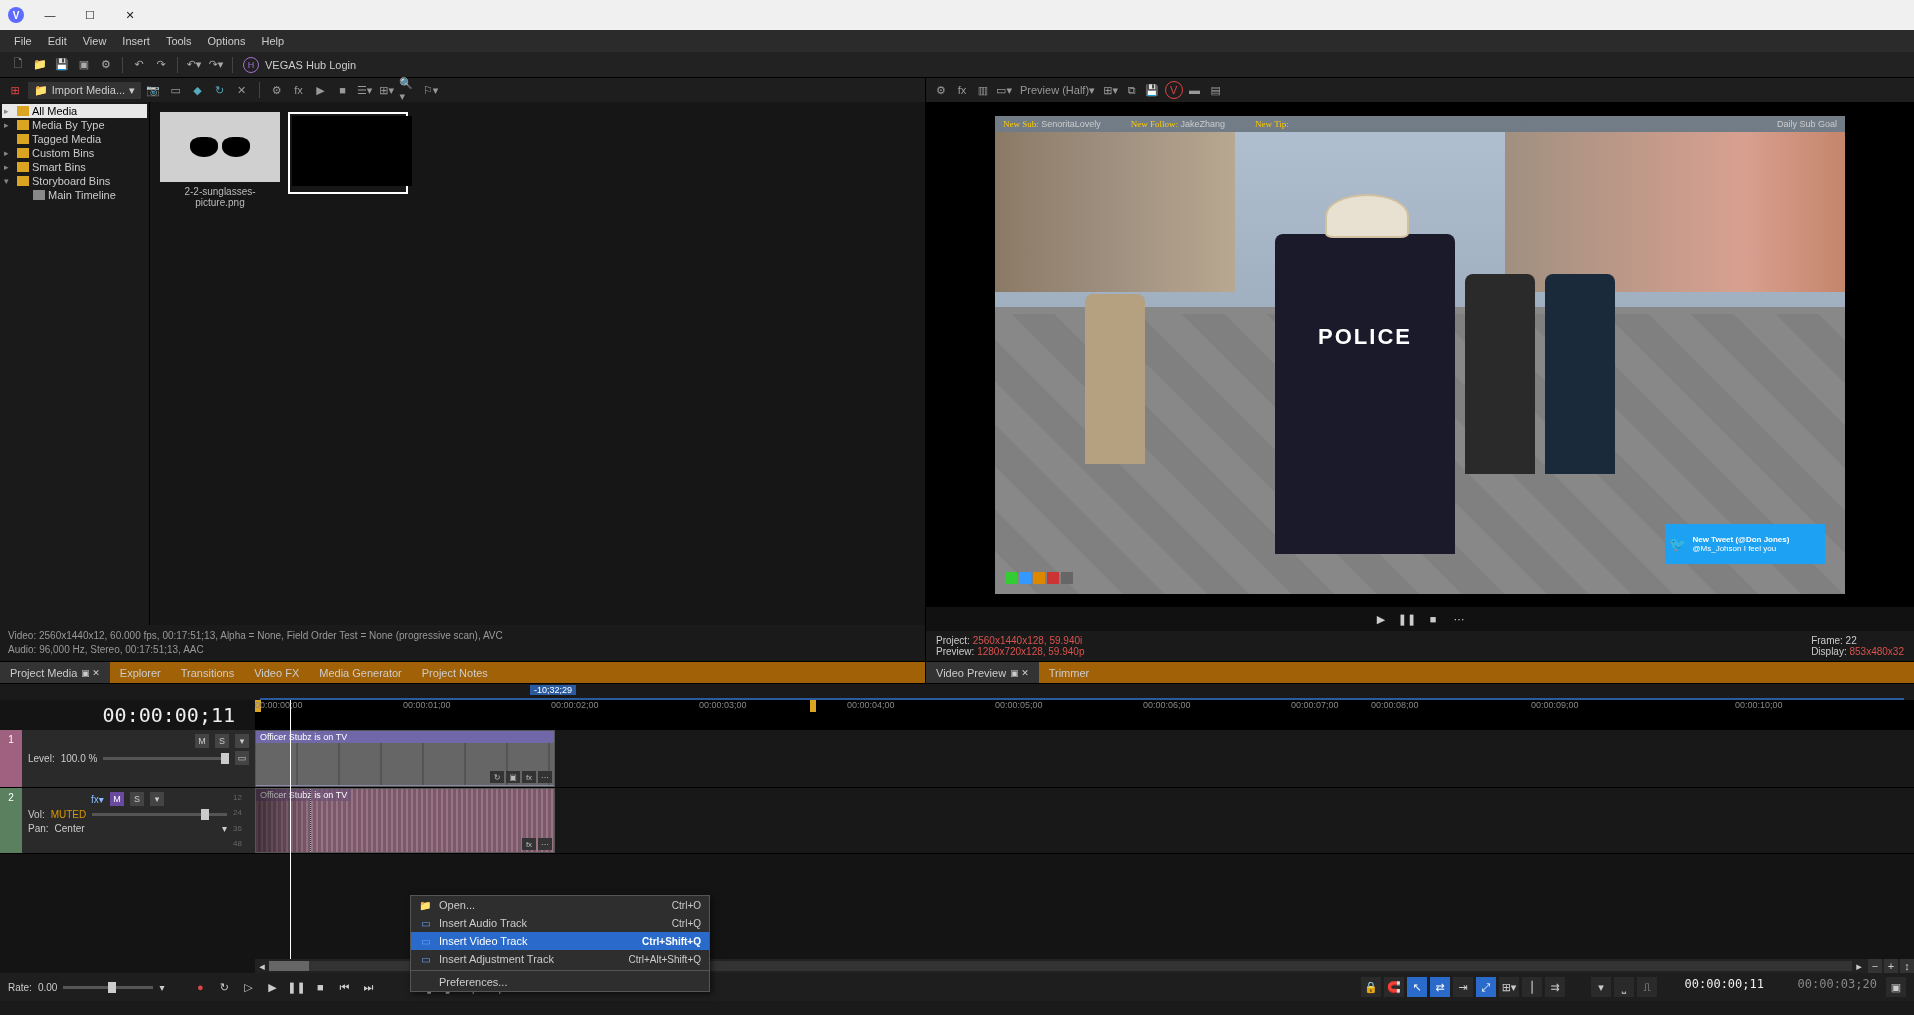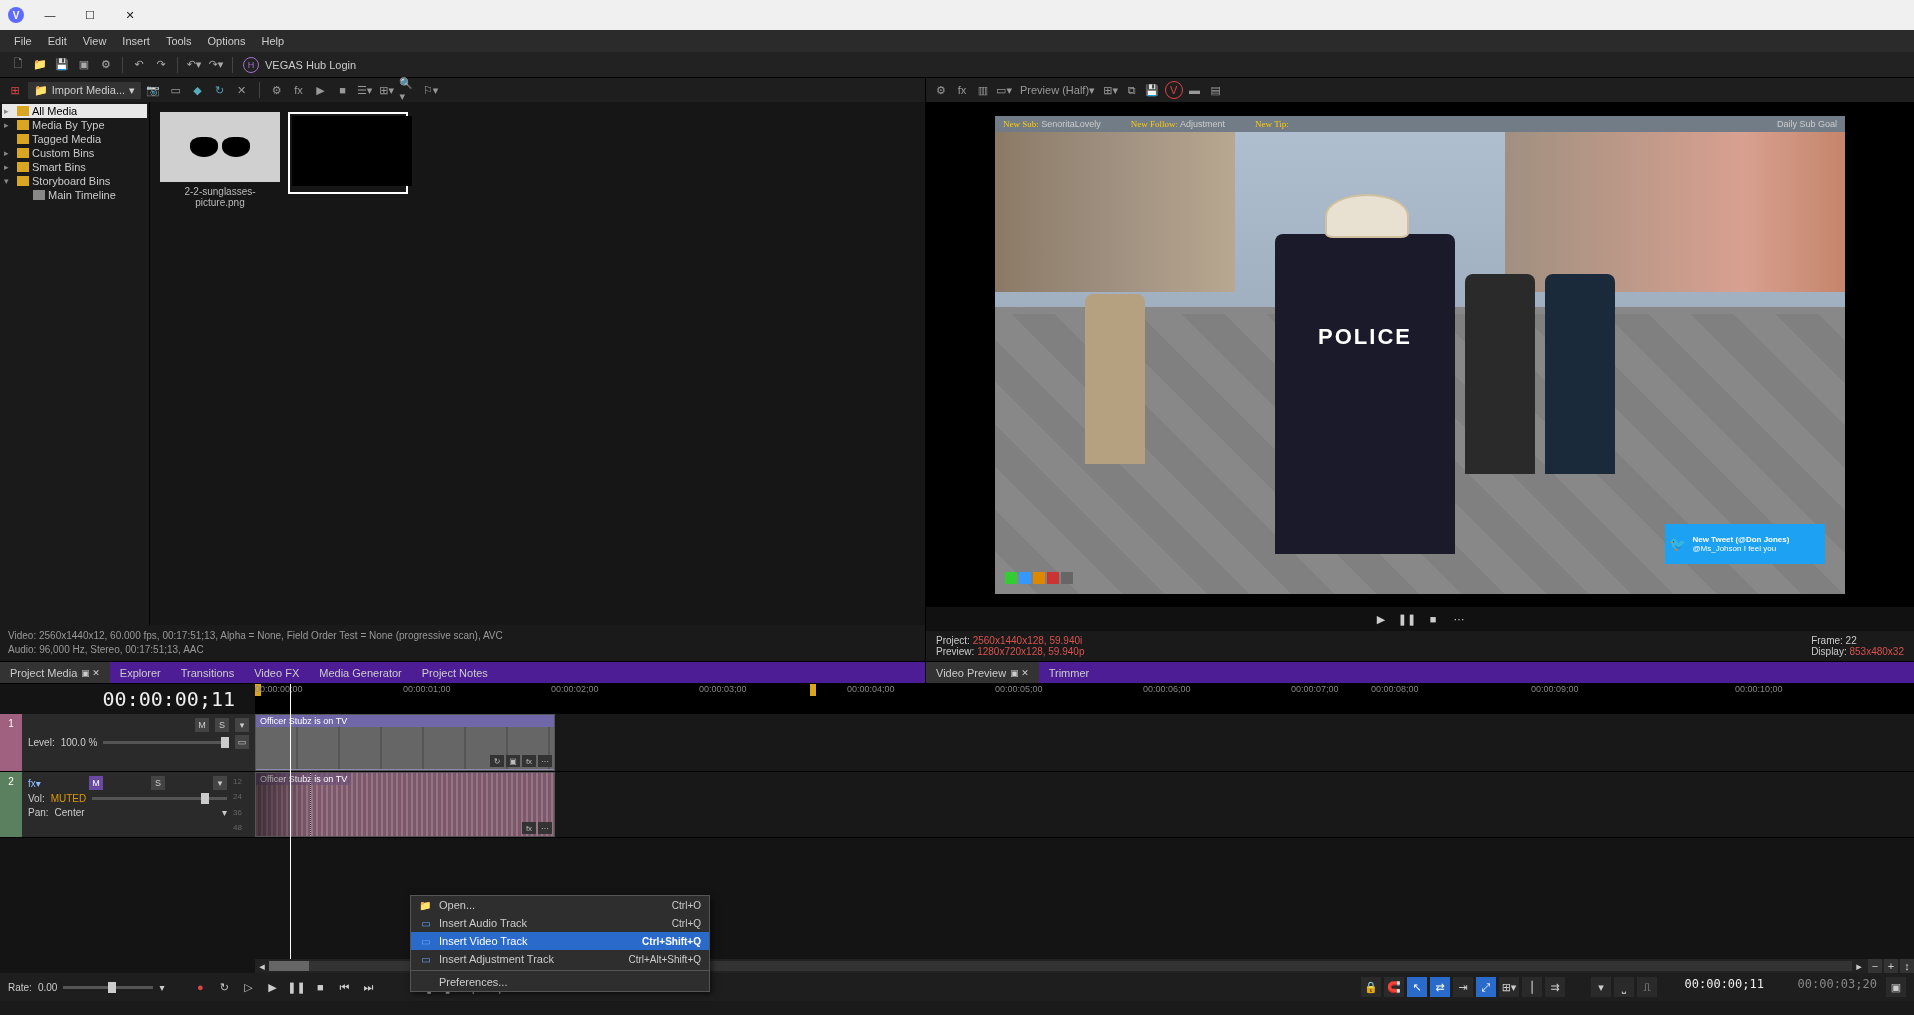--- a/index.html
+++ b/index.html
@@ -45,21 +45,21 @@
 .thumb-img { width: 120px; height: 70px; background: #d0d0d0; display: flex; align-items: center; justify-content: center; }
 .thumb.sel { border: 2px solid #fff; padding: 2px; }
 .thumb-img.black { background: #000; }
 .sunglasses { width: 60px; height: 20px; display: flex; gap: 4px; }
 .sunglasses span { flex: 1; background: #000; border-radius: 40% 40% 50% 50%; }
 .thumb-label { font-size: 10px; margin-top: 4px; color: #bbb; }
 
 .media-info { padding: 4px 8px; font-size: 10px; color: #999; line-height: 1.4; }
 
 
-.tabs { height: 22px; background: #4c1d95; display: flex; align-items: stretch; border-top: 1px solid #000; }
+.tabs { height: 22px; background: #a16207; display: flex; align-items: stretch; border-top: 1px solid #000; }
 .tab { padding: 3px 10px; cursor: pointer; font-size: 11px; display: flex; align-items: center; gap: 4px; }
 .tab.active { background: #333; }
 
 
 .preview-toolbar { height: 24px; background: #1e1e1e; display: flex; align-items: center; padding: 0 6px; gap: 3px; }
 .preview-video { flex: 1; background: #000; position: relative; display: flex; align-items: center; justify-content: center; }
 .video-frame { width: 850px; height: 478px; position: relative; background: linear-gradient(to bottom, #b0c0d0 0%, #a0b0c0 40%, #888 40%, #9a9a9a 100%); overflow: hidden; }
 .street-overlay { position: absolute; top: 0; left: 0; right: 0; height: 16px; background: rgba(0,0,0,0.35); display: flex; align-items: center; padding: 0 8px; gap: 30px; font-size: 9px; }
 .ov-tag { color: #ffcc00; font-family: cursive; }
 .buildings-l { position: absolute; left: 0; top: 16px; width: 240px; height: 160px; background: linear-gradient(to right, #8a7a65 0%, #a09080 50%, #b8a890 100%); }
@@ -297,21 +297,21 @@
       <div class="small-btn">⧉</div>
       <div class="small-btn">💾</div>
       <div class="small-btn" style="color:#d44; border:1px solid #d44; border-radius:50%">V</div>
       <div class="small-btn">▬</div>
       <div class="small-btn">▤</div>
     </div>
     <div class="preview-video">
       <div class="video-frame">
         <div class="street-overlay">
           <span><span class="ov-tag">New Sub:</span> <span>SenoritaLovely</span></span>
-          <span><span class="ov-tag">New Follow:</span> <span>Adjustment</span></span>
+          <span><span class="ov-tag">New Follow:</span> <span>JakeZhang</span></span>
           <span><span class="ov-tag">New Tip:</span></span>
           <span style="margin-left:auto"><span>Daily Sub Goal</span></span>
         </div>
         <div class="sub-badge">1/5</div>
         <div class="buildings-l"></div>
           <div class="buildings-r"></div>
         <div class="road"></div>
         <div class="person p-left"></div>
         <div class="person p-mid"></div>
         <div class="person p-right"></div>
@@ -351,20 +351,24 @@
       <div class="tab active">
           <span>Video Preview</span> 
           <span style="font-size:9px">▣ ✕</span>
         </div>
       <div class="tab">Trimmer</div>
     </div>
   </div>
 </div>
 
 <div class="timeline-area">
+  <div class="timeline-marker-row">
+    <div class="marker-chip">-10;32;29</div>
+    <div class="tl-topline"></div>
+  </div>
   <div class="timeline-header">
     <div class="tc-display">00:00:00;11</div>
     <div class="ruler" id="ruler">
       <div class="in-marker"></div>
       <div class="out-marker" style="left:555px"></div>
       <div class="cursor-line" style="left:35px"></div>
     <div class="ruler-tick" style="left: 0px;">00:00:00;00</div>
         <div class="ruler-tick" style="left: 148px;">00:00:01;00</div>
         <div class="ruler-tick" style="left: 296px;">00:00:02;00</div>
         <div class="ruler-tick" style="left: 444px;">00:00:03;00</div>
@@ -393,21 +397,21 @@
             <div class="lvl-slider">
                 <div class="handle" style="right:0"></div>
               </div>
             <div class="ms-btn">▭</div>
           </div>
         </div>
       </div>
       <div class="track-header" style="height:66px">
         <div class="th-num" style="background:#5a8060">2</div>
         <div class="th-body">
-          <div class="th-row" style="justify-content:space-between">
+          <div class="th-row" style="justify-content:center">
             <span style="color:#8bf">fx▾</span>
             <div class="ms-btn m-on">M</div>
             <div class="ms-btn">S</div>
             <div class="ms-btn">▾</div>
           </div>
           <div class="th-row">
             <span>Vol:</span>
             <span style="color:#d90">MUTED</span>
             <div class="lvl-slider">
                 <div class="handle" style="right:18px"></div>

